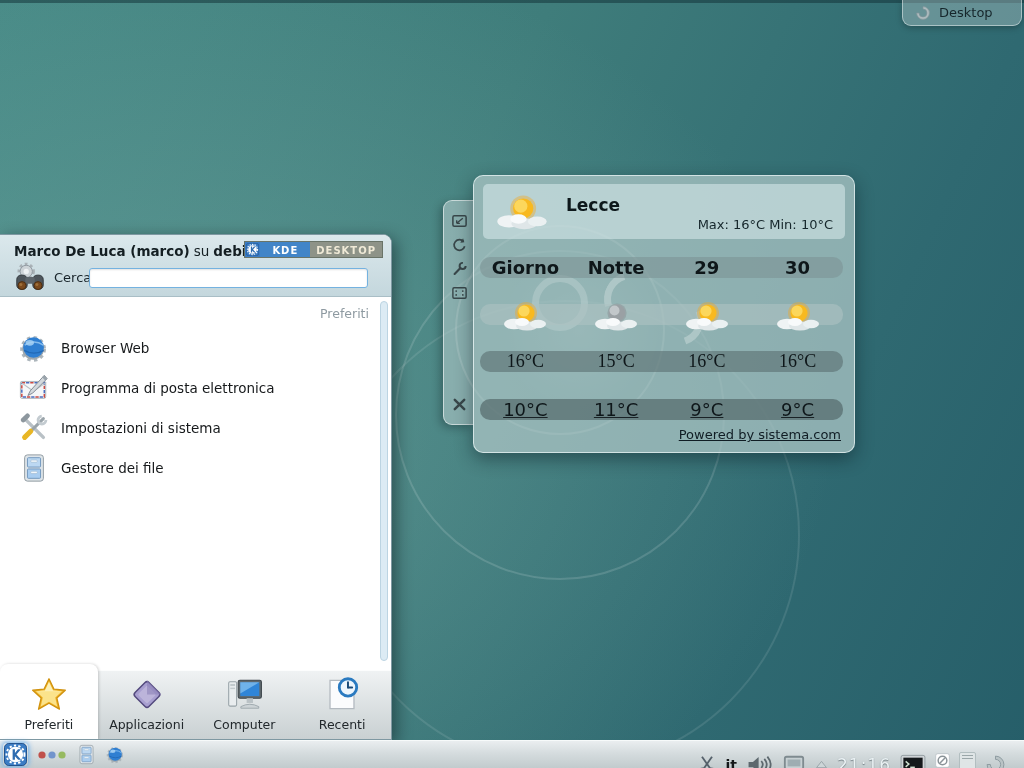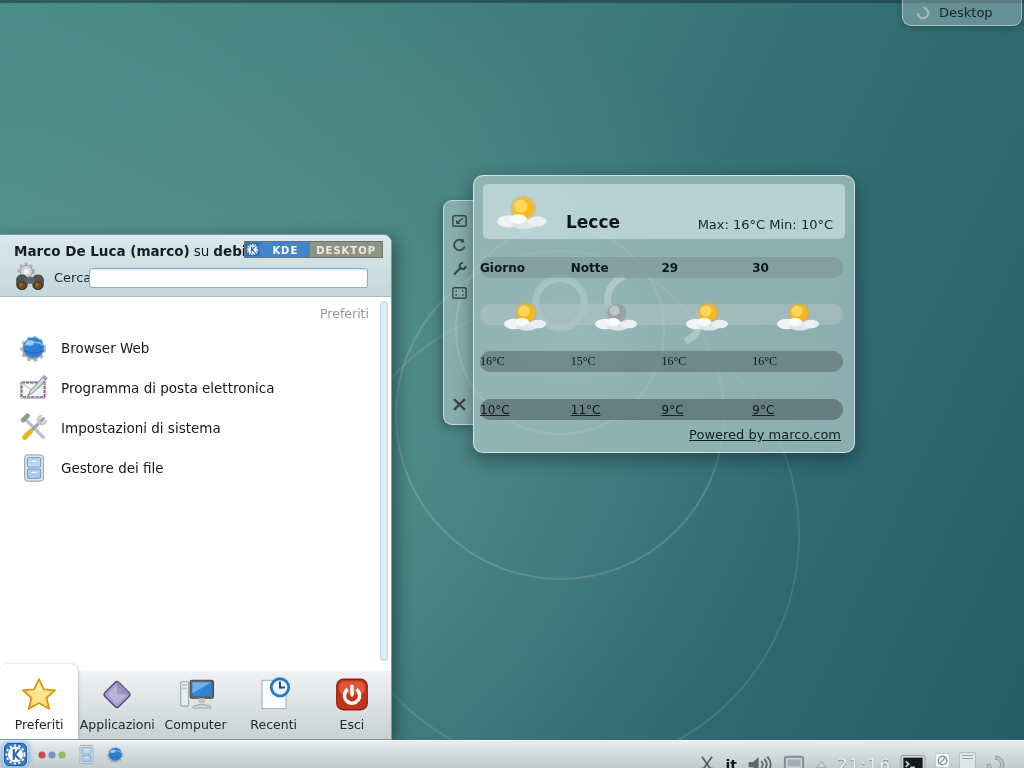--- a/index.html
+++ b/index.html
@@ -32,26 +32,26 @@
     display:flex; flex-direction:column; align-items:center; padding-top:12px; gap:8px; }
   .whandle .hicon { width:17px; height:16px; cursor:pointer; }
   .whandle .hclose { position:absolute; bottom:11px; left:7px; width:17px; height:17px; cursor:pointer; }
 
   .weather { position:absolute; left:473px; top:175px; width:382px; height:278px;
     background:rgba(166,194,194,0.78); border:1px solid rgba(238,248,248,0.7);
     border-radius:10px; box-shadow:0 6px 18px rgba(8,24,30,0.45); }
   .whead { position:absolute; left:9px; right:9px; top:8px; height:55px;
     background:rgba(212,230,231,0.6); border-radius:5px; }
   .whead .wsun { position:absolute; left:12px; top:9px; width:54px; height:38px; }
-  .whead .wcity { position:absolute; left:83px; top:28px; font-size:17px; font-weight:bold; color:#0d181b; }
+  .whead .wcity { position:absolute; left:83px; top:11px; font-size:17px; font-weight:bold; color:#0d181b; }
   .whead .wmaxmin { position:absolute; right:12px; bottom:7px; font-size:13px; color:#15262b; }
 
   .wrow { position:absolute; left:6px; width:363px; height:21px; border-radius:10px;
     display:flex; align-items:center; }
-  .wrow .wcell { flex:1; font-size:12px; color:#0e1619; position:relative; }
+  .wrow .wcell { flex:1; text-align:center; font-size:18px; color:#0e1619; position:relative; }
   .wrow-cols  { top:81px;  background:rgba(124,147,148,0.58); }
   .wrow-cols .wcell { font-weight:bold; }
   .wrow-icons { top:128px; background:rgba(172,194,194,0.62); }
   .wrow-t1    { top:175px; background:rgba(92,113,114,0.62);font-family:Liberation Serif, serif; }
   .wrow-t2    { top:223px; background:rgba(83,103,105,0.68);text-decoration:underline; }
   .wicon { position:absolute; left:50%; top:-15px; width:46px; height:32px; margin-left:-23px; }
   .wcredit { position:absolute; right:13px; top:251px; font-size:13px; color:#101d24;
     text-decoration:underline; cursor:pointer; }
 
   
@@ -267,21 +267,21 @@
       <span class="wcell">15°C</span>
       <span class="wcell">16°C</span>
       <span class="wcell">16°C</span>
     </div>
     <div class="wrow wrow-t2">
       <span class="wcell">10°C</span>
       <span class="wcell">11°C</span>
       <span class="wcell">9°C</span>
       <span class="wcell">9°C</span>
     </div>
-    <a class="wcredit">Powered by marco.com</a>
+    <a class="wcredit">Powered by sistema.com</a>
   </div>
 
   <div class="kickoff">
     <div class="khead">
       <div class="ktitle">
         <b>Marco De Luca (marco)</b><span class="sep">su</span><b>debian</b>
       </div>
       <div class="kbadge">
         <span class="bicon">
             <span>
@@ -414,31 +414,20 @@
               <svg viewBox="0 0 34 34" style="width: 100%; height: 100%; display: block;">
                 <path d="M6 4 h15 l7 7 v19 H6 z" fill="#fbfcfd" stroke="#b3bac0" stroke-width="1.2"></path>
                 <path d="M21 4 l7 7 h-7 z" fill="#e2e7ea" stroke="#b3bac0" stroke-width="1"></path>
                 <circle cx="22.5" cy="10.5" r="8" fill="#eef6fd" stroke="#2a7ac0" stroke-width="2.6"></circle>
                 <line x1="22.5" y1="10.5" x2="22.5" y2="5.8" stroke="#1a4a78" stroke-width="1.8" stroke-linecap="round"></line>
                 <line x1="22.5" y1="10.5" x2="26.3" y2="10.5" stroke="#1a4a78" stroke-width="1.8" stroke-linecap="round"></line>
               </svg>
             </span>
           <span class="tablabel">Recenti</span>
         </div>
-        <div class="ktab">
-          <span class="tabicon">
-              <svg viewBox="0 0 34 34" style="width: 100%; height: 100%; display: block;">
-                <rect x="3" y="3" width="28" height="28" rx="6" fill="#c03418" stroke="#8e2410" stroke-width="1.2"></rect>
-                <rect x="5" y="4.8" width="24" height="12" rx="5" fill="#e86a4a" opacity="0.7"></rect>
-                <circle cx="17" cy="18" r="7" fill="none" stroke="#ffffff" stroke-width="3.2" stroke-dasharray="35.2 8.8" transform="rotate(-54 17 18)"></circle>
-                <line x1="17" y1="9.5" x2="17" y2="17.5" stroke="#ffffff" stroke-width="3.2" stroke-linecap="round"></line>
-              </svg>
-            </span>
-          <span class="tablabel">Esci</span>
-        </div>
       </div>
     </div>
   </div>
 
   <div class="panel">
     <div class="pleft">
       <span class="kbutton">
           <span>
             <svg viewBox="0 0 24 24" style="width: 100%; height: 100%; display: block;">
               <rect x="0.5" y="0.5" width="23" height="23" rx="4.5" fill="#3b7cc4" stroke="#1d4e8a"></rect>

